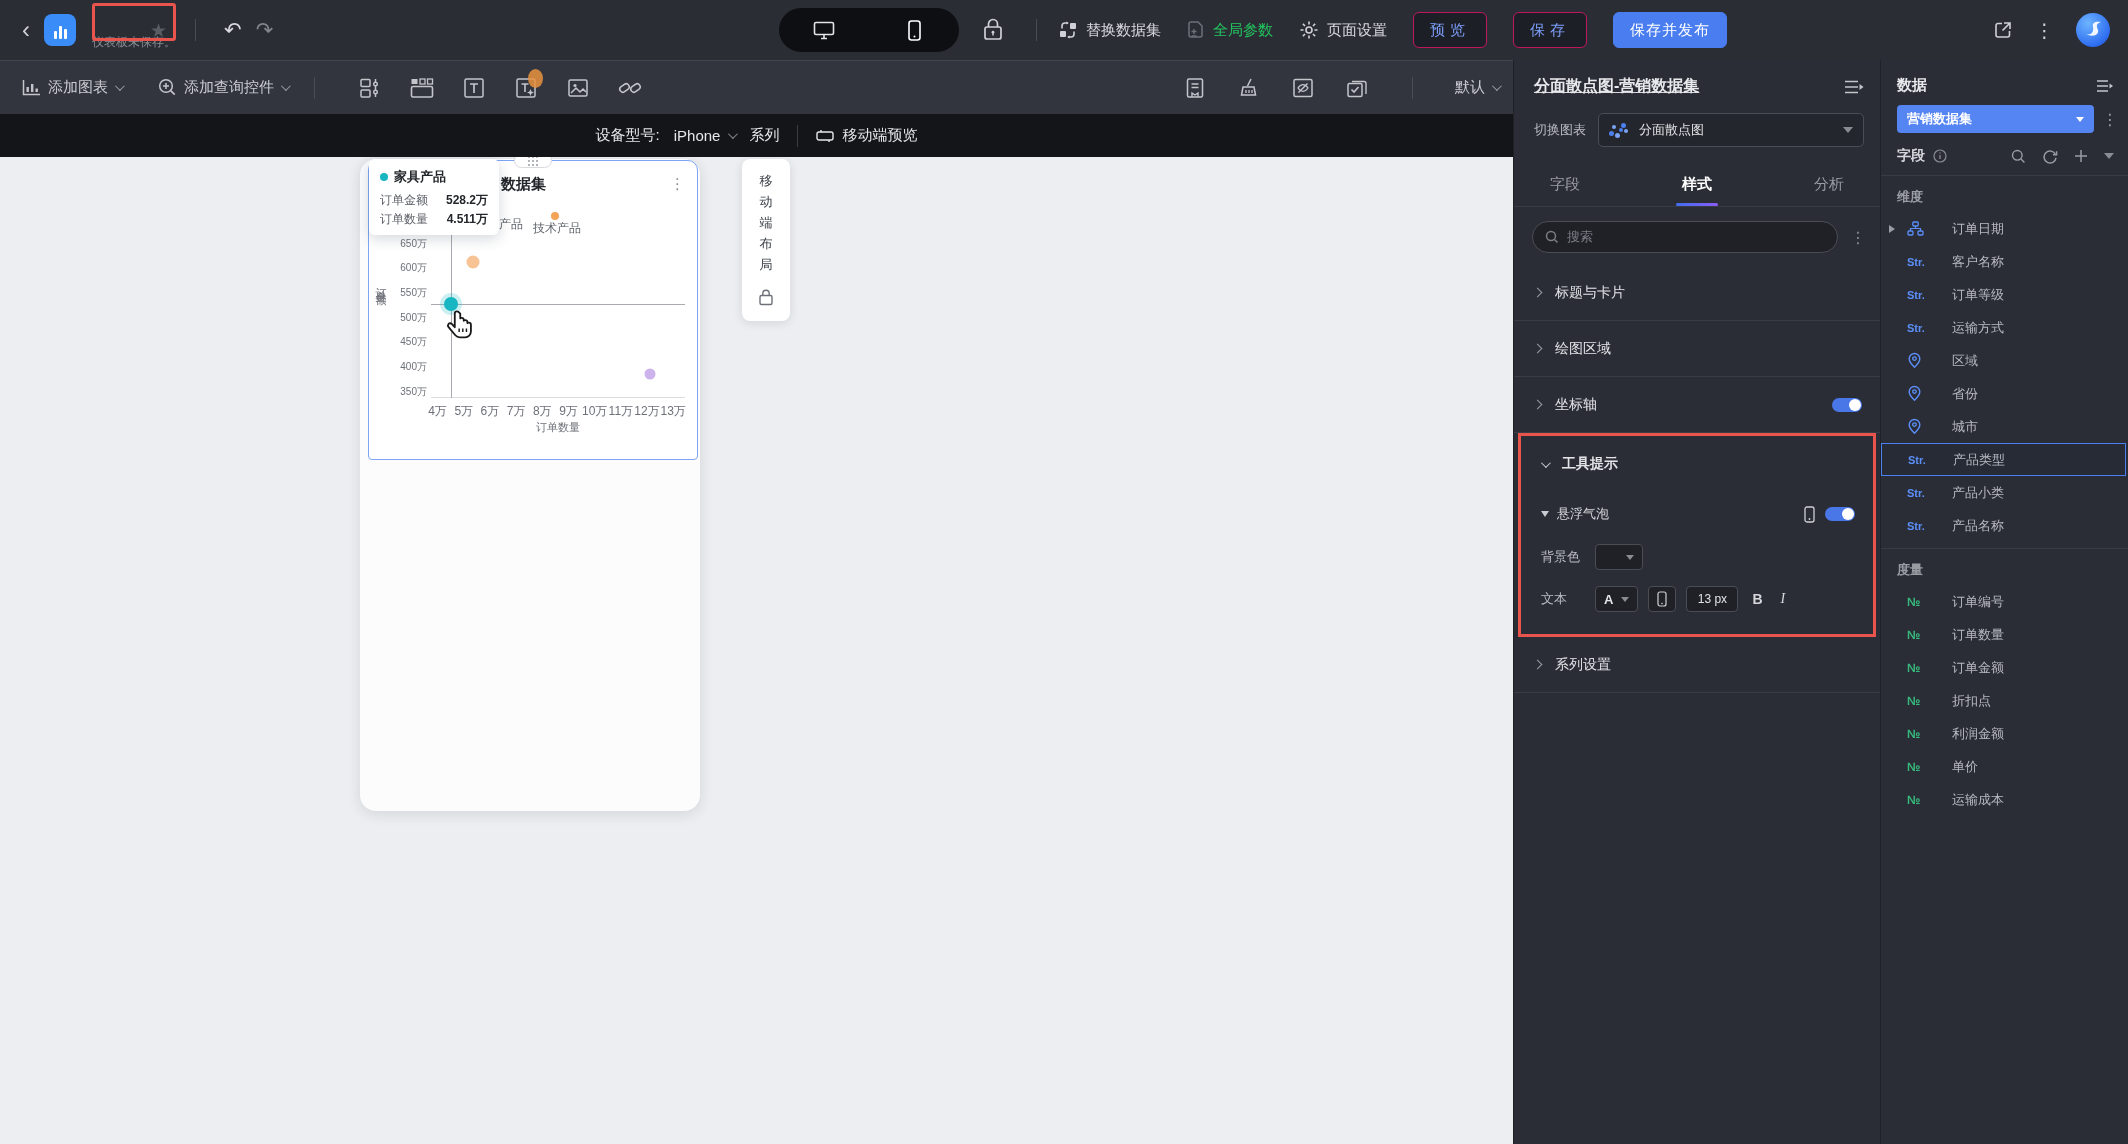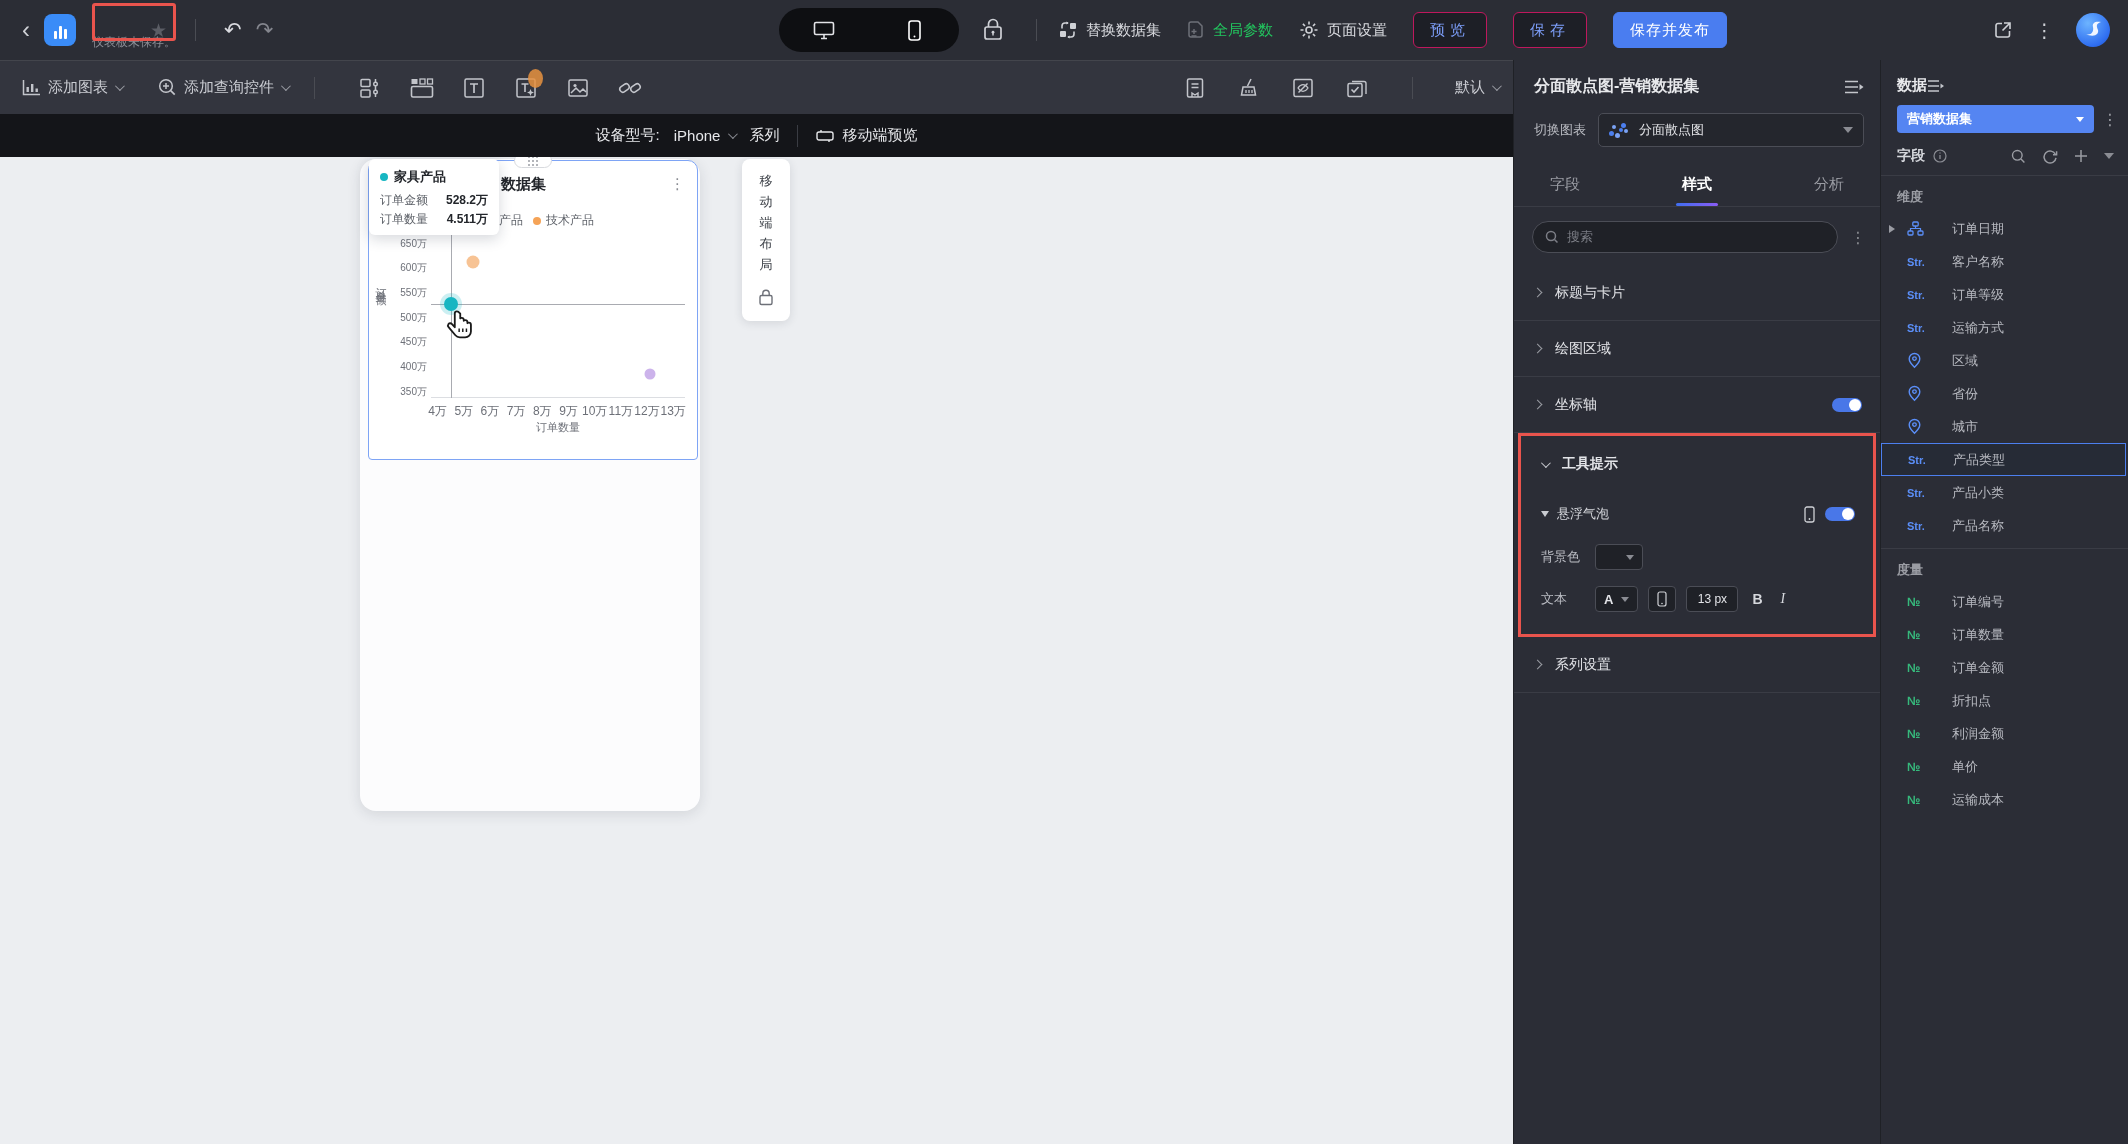--- a/index.html
+++ b/index.html
@@ -79,21 +79,21 @@
   .tt-dot { width:8px; height:8px; border-radius:50%; }
   .tt-row { display:flex; justify-content:space-between; font-size:12px; color:#5d6168; line-height:19px; }
   .tt-row b { color:#23262b; font-weight:bold; }
 
   .float-panel { position:absolute; left:742px; top:2px; width:48px; height:162px; background:#fff; border-radius:8px; box-shadow:0 2px 10px rgba(30,40,60,.12); display:flex; flex-direction:column; align-items:center; padding-top:12px; gap:2px; }
   .float-panel .vchar { font-size:13px; color:#3c4047; line-height:19px; }
   .float-lock { margin-top:12px; cursor:pointer; }
 
   
   .style-panel { position:absolute; left:1513px; top:60px; width:367px; height:1084px; background:#2b2d36; border-left:1px solid #1f2126; color:#d6d8dd; z-index:35; }
-  .sp-head { display:flex; align-items:center; justify-content:space-between; padding:16px 16px 8px 20px; }
+  .sp-head { display:flex; align-items:center; justify-content:space-between; padding:16px 16px 8px 20px;text-decoration:underline; }
   .sp-title { font-size:16px; font-weight:bold; color:#e8e9ec; }
   .sp-switch { display:flex; align-items:center; gap:12px; padding:8px 16px 10px 20px; }
   .sp-switch-label { font-size:13px; color:#b9bbc2; white-space:nowrap; }
   .chart-select { flex:1; height:34px; background:#24262d; border:1px solid #4b4d56; border-radius:5px; display:flex; align-items:center; padding:0 10px; gap:10px; cursor:pointer; }
   .scatter-ico { position:relative; width:20px; height:16px; }
   .scatter-ico i { position:absolute; width:5px; height:5px; border-radius:50%; background:#4c7fef; }
   .chart-select .txt { flex:1; font-size:13px; color:#e3e4e8; }
   .caret-down { width:0; height:0; border-left:5px solid transparent; border-right:5px solid transparent; border-top:6px solid #8a8c93; }
   .sp-tabs { display:flex; align-items:center; padding:10px 30px 0; justify-content:space-between; border-bottom:1px solid #3a3c45; }
   .sp-tab { font-size:15px; color:#9a9ca3; padding:8px 6px 12px; cursor:pointer; position:relative; }
@@ -115,21 +115,21 @@
   .sub-row .lbl2 { font-size:13px; color:#d6d8dd; flex:1; }
   .ctl-row { display:flex; align-items:center; gap:10px; height:42px; }
   .ctl-label { font-size:13px; color:#b9bbc2; width:44px; }
   .mini-select { height:26px; background:#1f2127; border:1px solid #4b4d56; border-radius:4px; display:flex; align-items:center; gap:8px; padding:0 8px; cursor:pointer; color:#e3e4e8; font-size:12px; }
   .mini-box { height:26px; background:#1f2127; border:1px solid #4b4d56; border-radius:4px; display:flex; align-items:center; justify-content:center; padding:0 8px; color:#e3e4e8; font-size:12px; cursor:pointer; }
   .bi-btn { background:none; border:none; color:#d6d8dd; font-size:14px; cursor:pointer; padding:0 4px; }
   .bi-btn.it { font-family:"Liberation Serif","DejaVu Serif",serif; font-style:italic; }
 
   
   .data-panel { position:absolute; left:1880px; top:60px; width:248px; height:1084px; background:#2b2d36; border-left:1px solid #1f2126; color:#d6d8dd; z-index:35; }
-  .dp-head { display:flex; align-items:center; padding:16px 14px 10px 16px; }
+  .dp-head { display:flex; align-items:center; justify-content:space-between; padding:16px 14px 10px 16px; }
   .dp-title { font-size:15px; font-weight:bold; color:#e8e9ec; }
   .dataset-row { display:flex; align-items:center; gap:8px; padding:0 10px 0 16px; }
   .dataset-pill { flex:1; height:28px; background:#5585f2; border-radius:4px; display:flex; align-items:center; justify-content:space-between; padding:0 10px; cursor:pointer; }
   .dataset-pill span { color:#fff; font-size:13px; font-weight:bold; }
   .dataset-pill .caret-down { border-top-color:#fff; border-left-width:4px; border-right-width:4px; border-top-width:5px; }
   .fields-row { display:flex; align-items:center; padding:14px 14px 10px 16px; gap:8px; border-bottom:1px solid #3a3c45; }
   .fields-label { font-size:14px; font-weight:bold; color:#d6d8dd; }
   .fr-icons { margin-left:auto; display:flex; align-items:center; gap:16px; color:#9a9ca3; }
   .group-label { padding:12px 16px 6px; font-size:13px; color:#9a9ca3;font-weight:bold; }
   .field-list { display:flex; flex-direction:column; }
@@ -370,21 +370,21 @@
       <span class="drag-handle">
           <i></i>
           <i></i>
           <i></i>
         </span>
       <span class="chart-title">数据集</span>
       <span class="card-more">⋮</span>
 
       <div class="legend-row">
         <span>产品</span>
-        <span style="display:flex;align-items:center;">
+        <span style="display:flex;align-items:center;flex-direction:column;">
           <i class="lg-dot" id="legend-dot-2" style="background: rgb(245, 163, 87);"></i>
           <span>技术产品</span>
         </span>
       </div>
 
       <div class="plot-wrap">
         <span class="y-axis-title">订单金额</span>
         <div class="ylab-col" id="y-labels">
             <span class="tick-y" style="top: 15.7681px;">650万</span>
             <span class="tick-y" style="top: 40.4058px;">600万</span>

